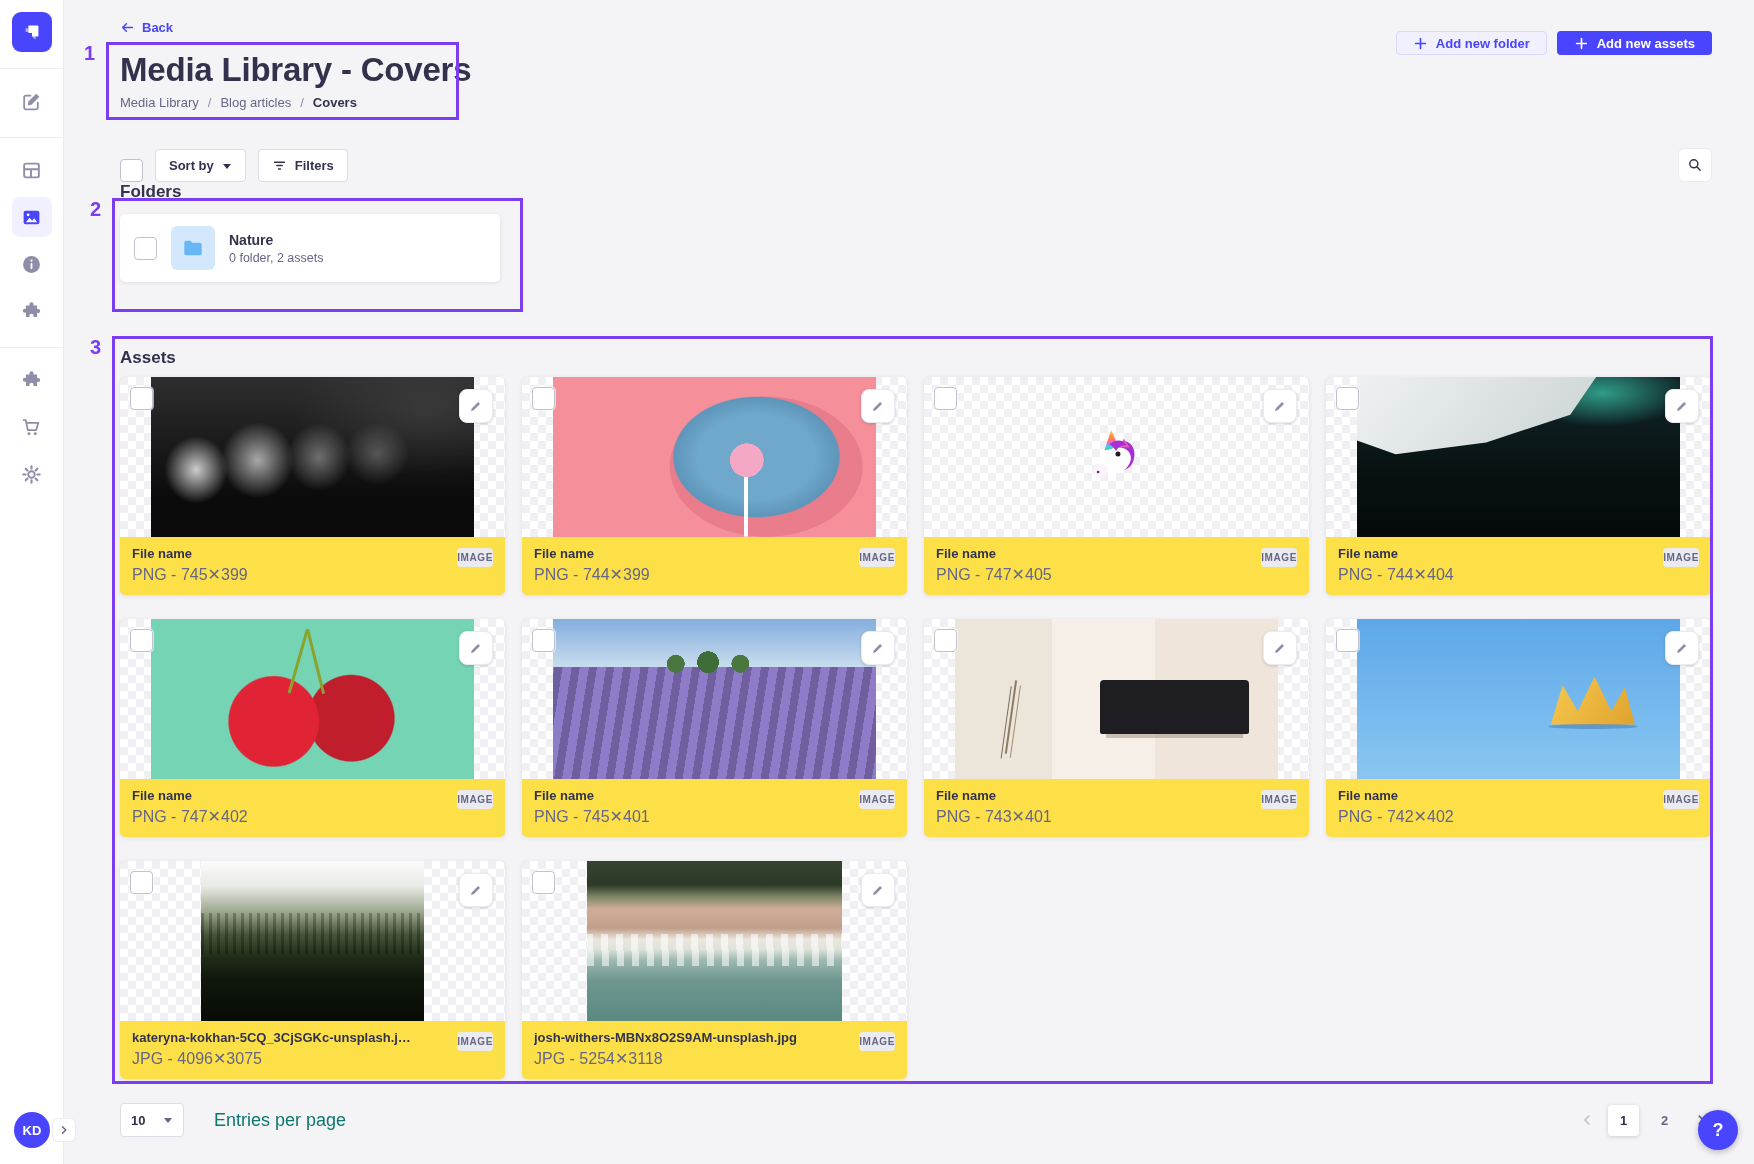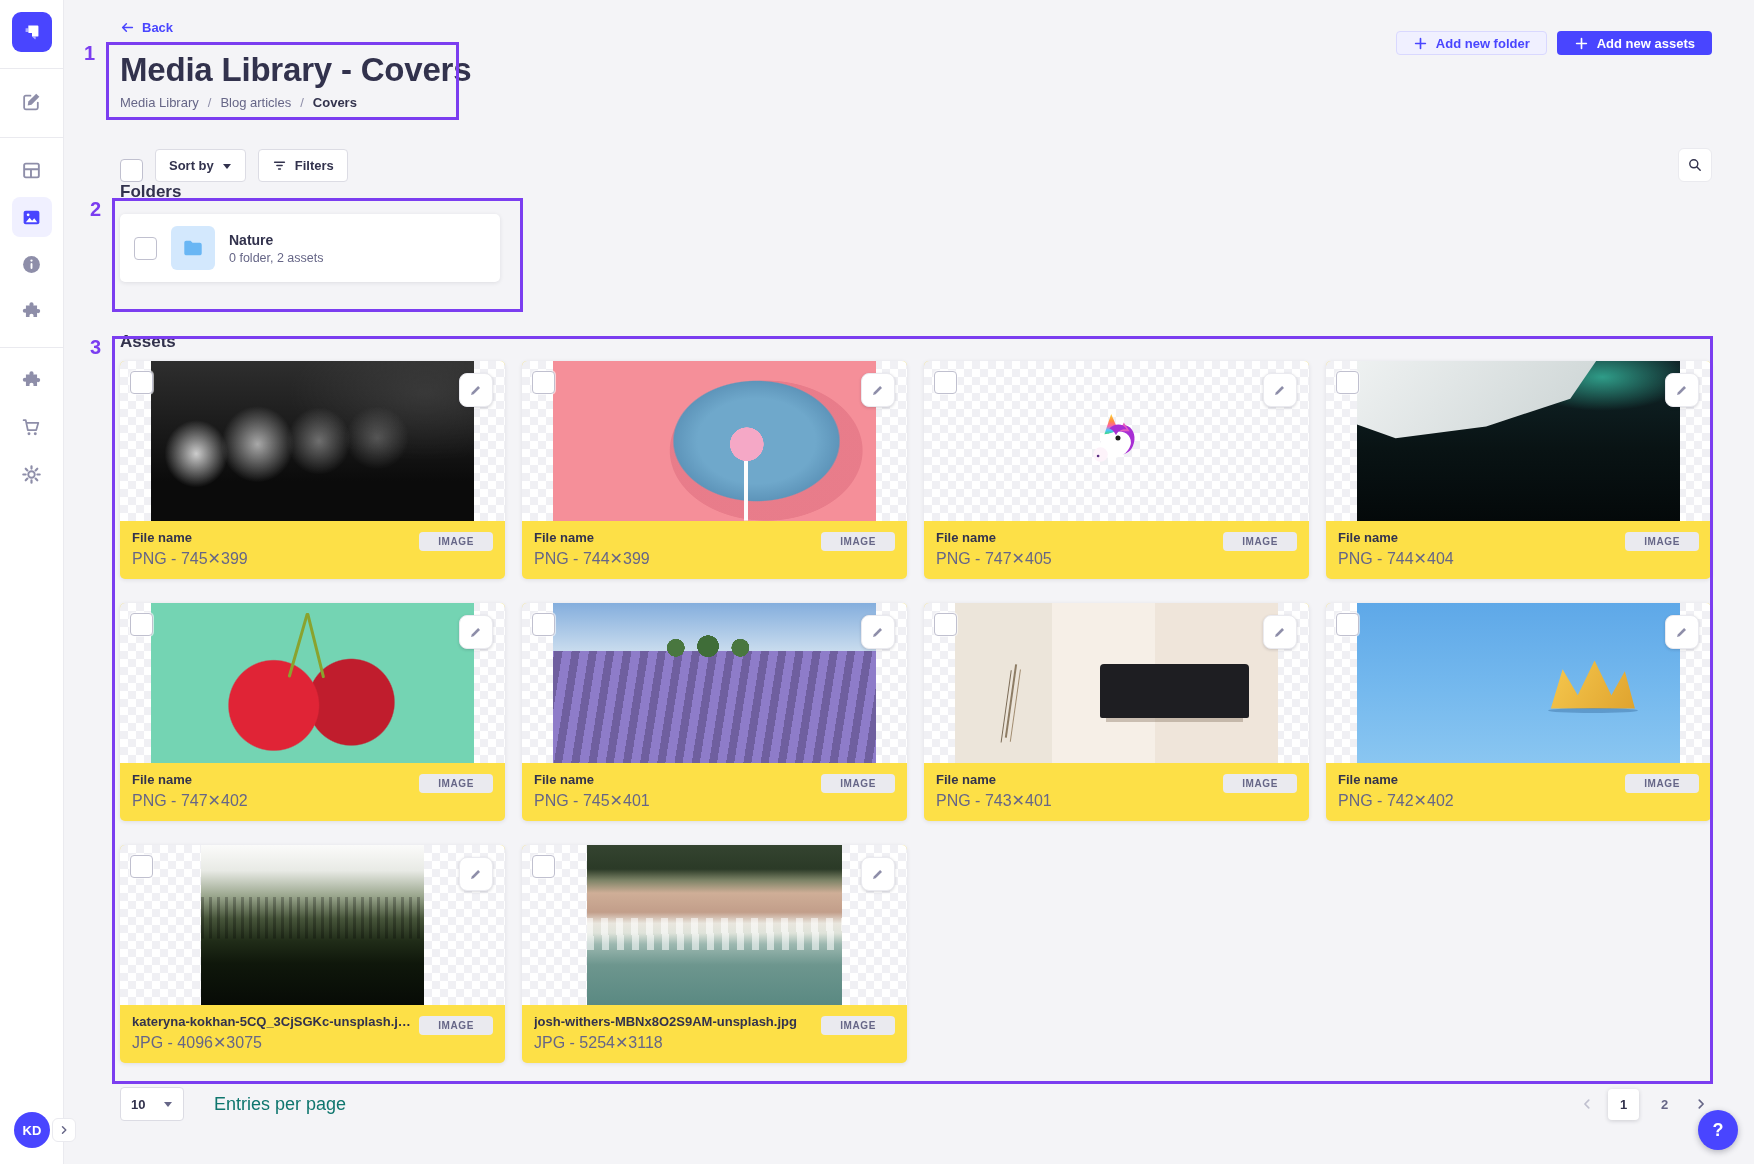--- a/index.html
+++ b/index.html
@@ -41,31 +41,31 @@
   .chip-btn{display:inline-flex;align-items:center;gap:8px;height:33px;padding:0 13px;background:#fff;border:1px solid var(--c-border);border-radius:4px;font-size:13px;font-weight:600;color:var(--c-text_dark);cursor:pointer;font-family:inherit}
   .search-btn{margin-left:auto;width:34px;height:34px;background:#fff;border:1px solid var(--c-border_light);border-radius:6px;display:flex;align-items:center;justify-content:center;color:var(--c-text_dark);cursor:pointer}
 
   .section-h{font-size:17px;font-weight:600;color:var(--c-text_dark)}
   .folders-h{}
   .folder-card{margin-top:12px;width:380px;height:68px;background:#fff;border-radius:5px;box-shadow:0 1px 4px rgba(33,33,52,.1);display:flex;align-items:center;gap:14px;padding:0 14px;cursor:pointer}
   .folder-tile{width:44px;height:44px;border-radius:6px;background:#d3e8fd;display:flex;align-items:center;justify-content:center}
   .folder-name{font-size:14px;font-weight:600;color:var(--c-text_dark)}
   .folder-sub{font-size:12.5px;color:var(--c-text_gray);margin-top:3px}
 
-  .assets-h{margin-top:50px}
+  .assets-h{margin-top:66px}
   .grid{margin-top:9px;display:grid;grid-template-columns:repeat(4,1fr);column-gap:17px;row-gap:24px;width:1591px}
   .card{background:#fde047;border-radius:5px;box-shadow:0 1px 4px rgba(33,33,52,.1);overflow:hidden;cursor:pointer}
   .media{position:relative;height:160px;background:conic-gradient(#ffffff 25%,#f0f0f4 0 50%,#ffffff 0 75%,#f0f0f4 0);background-size:16px 16px;display:flex;align-items:center;justify-content:center}
   .media .cb{position:absolute;left:10px;top:10px;z-index:2;box-shadow:0 0 0 1px rgba(255,255,255,.6)}
   .edit-btn{position:absolute;right:12px;top:12px;z-index:2;width:34px;height:34px;border-radius:8px;background:#fff;border:1px solid var(--c-border_light);box-shadow:0 1px 3px rgba(33,33,52,.18);display:flex;align-items:center;justify-content:center;color:var(--c-text_faint);cursor:pointer}
   .img{height:100%;width:84%;position:relative;overflow:hidden}
   .caption{display:flex;align-items:flex-start;justify-content:space-between;padding:9px 12px 11px}
   .fname{font-size:13px;font-weight:700;color:var(--c-text_dark);max-width:280px;white-space:nowrap;overflow:hidden;text-overflow:ellipsis}
   .fmeta{font-size:16px;color:var(--c-text_gray);margin-top:4px}
-  .badge{background:var(--c-border_light);color:var(--c-text_gray);font-size:10px;font-weight:700;letter-spacing:.6px;border-radius:4px;padding:4px 19px;margin-top:2px}
+  .badge{background:var(--c-border_light);color:var(--c-text_gray);font-size:10px;font-weight:700;letter-spacing:.6px;border-radius:4px;padding:4px 0;margin-top:2px}
 
   
   .t-band{background:
     radial-gradient(ellipse 14% 30% at 14% 58%,rgba(225,225,225,.9),rgba(0,0,0,0) 70%),
     radial-gradient(ellipse 16% 34% at 33% 52%,rgba(205,205,205,.8),rgba(0,0,0,0) 70%),
     radial-gradient(ellipse 14% 30% at 52% 50%,rgba(170,170,170,.6),rgba(0,0,0,0) 70%),
     radial-gradient(ellipse 14% 28% at 70% 48%,rgba(140,140,140,.5),rgba(0,0,0,0) 70%),
     radial-gradient(ellipse 60% 60% at 85% 20%,rgba(70,70,70,.6),rgba(0,0,0,0) 70%),
     linear-gradient(180deg,#2e2e2e,#0b0b0b 75%)}
   .t-lollipop{background:

